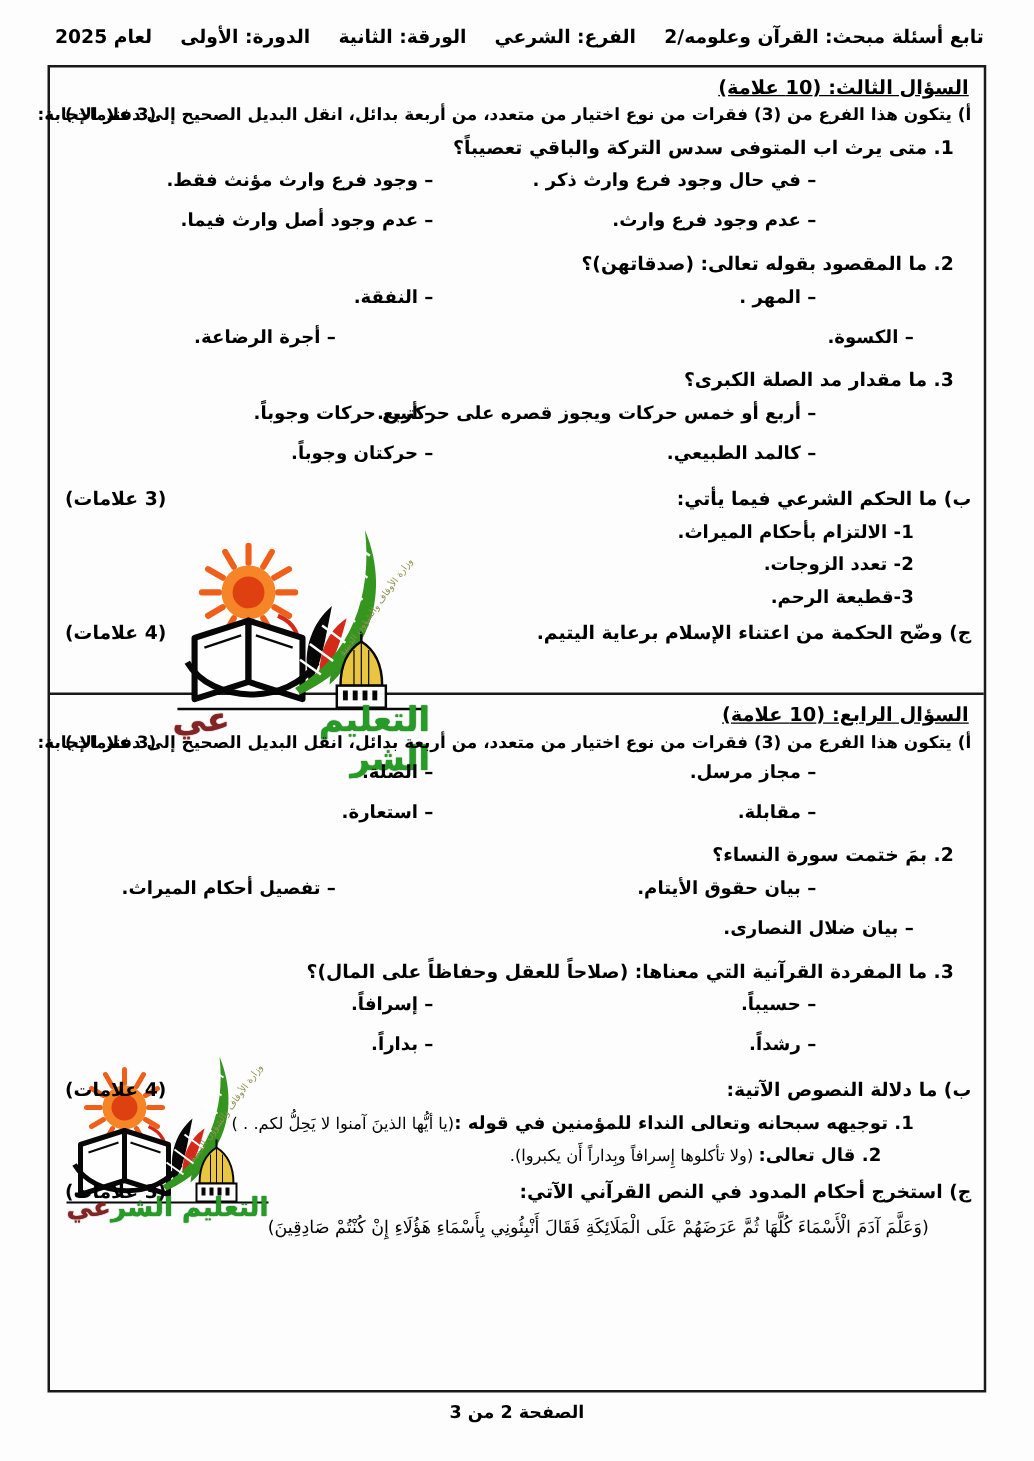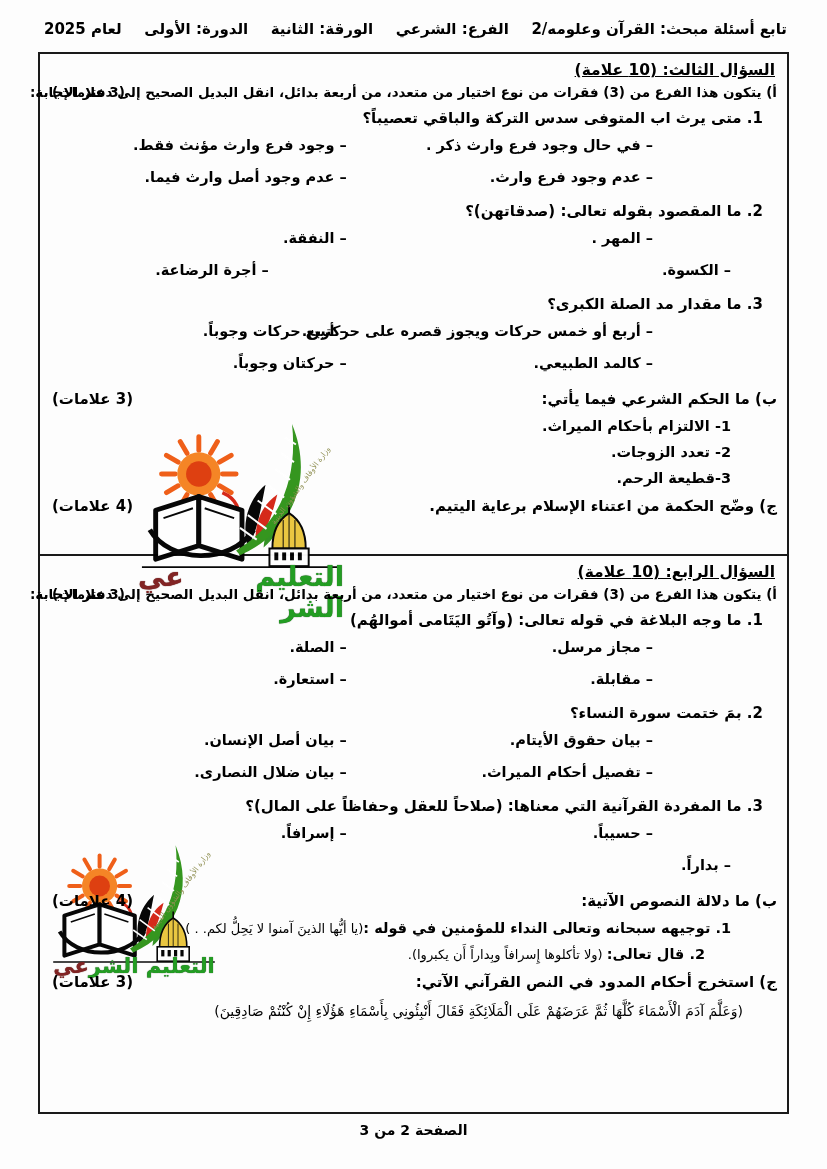--- a/index.html
+++ b/index.html
@@ -122,40 +122,39 @@
   <hr class="divider">
 
   <section class="sec sec4">
     <div class="q-title">السؤال الرابع: (10 علامة)</div>
 
     <div class="intro">
       <span class="t">أ) يتكون هذا الفرع من (3) فقرات من نوع اختيار من متعدد، من أربعة بدائل، انقل البديل الصحيح إلى دفتر الإجابة:</span>
       <span class="m">(3 علامات)</span>
     </div>
 
-    <div class="mcq-q">1. ما وجه البلاغة في قوله تعالى: (وآتُو اليَتَامى أموالهُم)</div>
     <div class="opts">
       <div class="opt c1">– مجاز مرسل.</div>
       <div class="opt c2">– الصلة.</div>
       <div class="opt c1">– مقابلة.</div>
       <div class="opt c2">– استعارة.</div>
     </div>
 
     <div class="mcq-q">2. بمَ ختمت سورة النساء؟</div>
     <div class="opts">
       <div class="opt c1">– بيان حقوق الأيتام.</div>
-      <div class="opt c2">– بيان أصل الإنسان.</div>
       <div class="opt c1">– تفصيل أحكام الميراث.</div>
       <div class="opt c2">– بيان ضلال النصارى.</div>
     </div>
 
     <div class="mcq-q">3. ما المفردة القرآنية التي معناها: (صلاحاً للعقل وحفاظاً على المال)؟</div>
     <div class="opts">
       <div class="opt c1">– حسيباً.</div>
       <div class="opt c2">– إسرافاً.</div>
+      <div class="opt c1">– رشداً.</div>
       <div class="opt c2">– بداراً.</div>
     </div>
 
     <div class="part-row">
       <span>ب) ما دلالة النصوص الآتية:</span>
       <span>(4 علامات)</span>
     </div>
     <div class="sub-item">
       <span class="lead">1.   توجيهه سبحانه وتعالى النداء للمؤمنين في قوله :</span><span class="quote">(يا أيُّها الذينَ آمنوا لا يَحِلُّ لكم. . )</span>
     </div>

